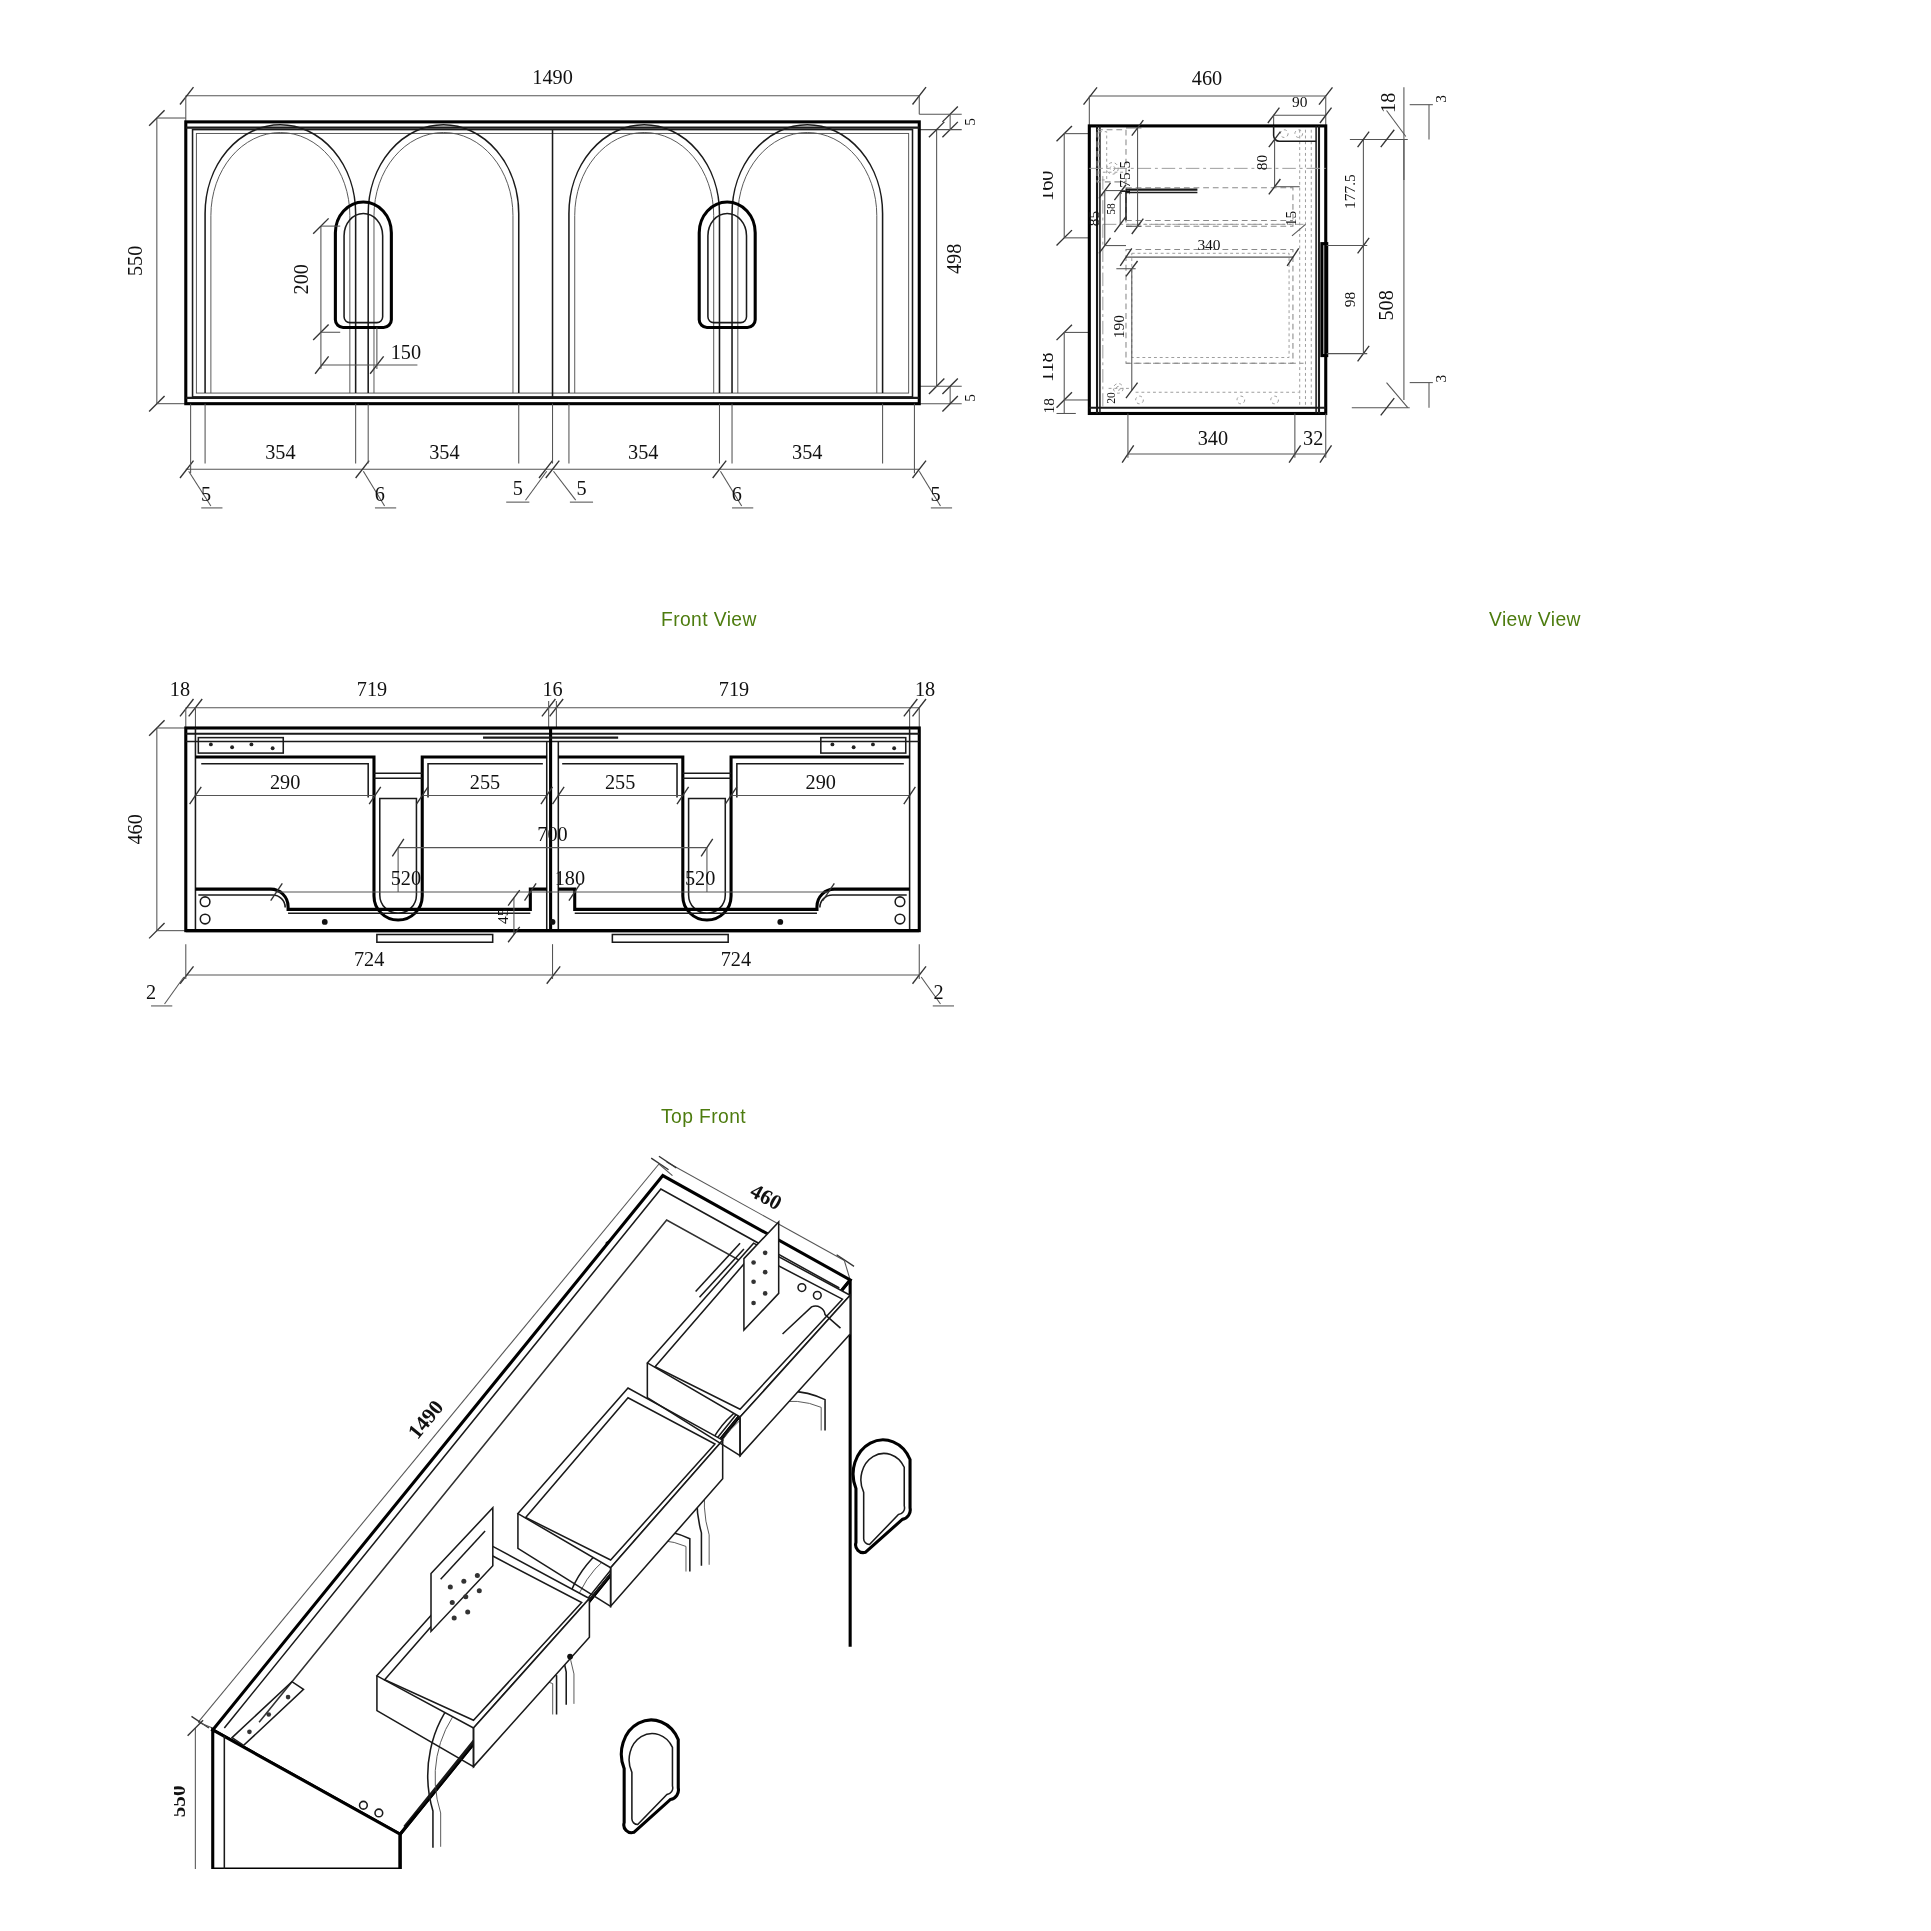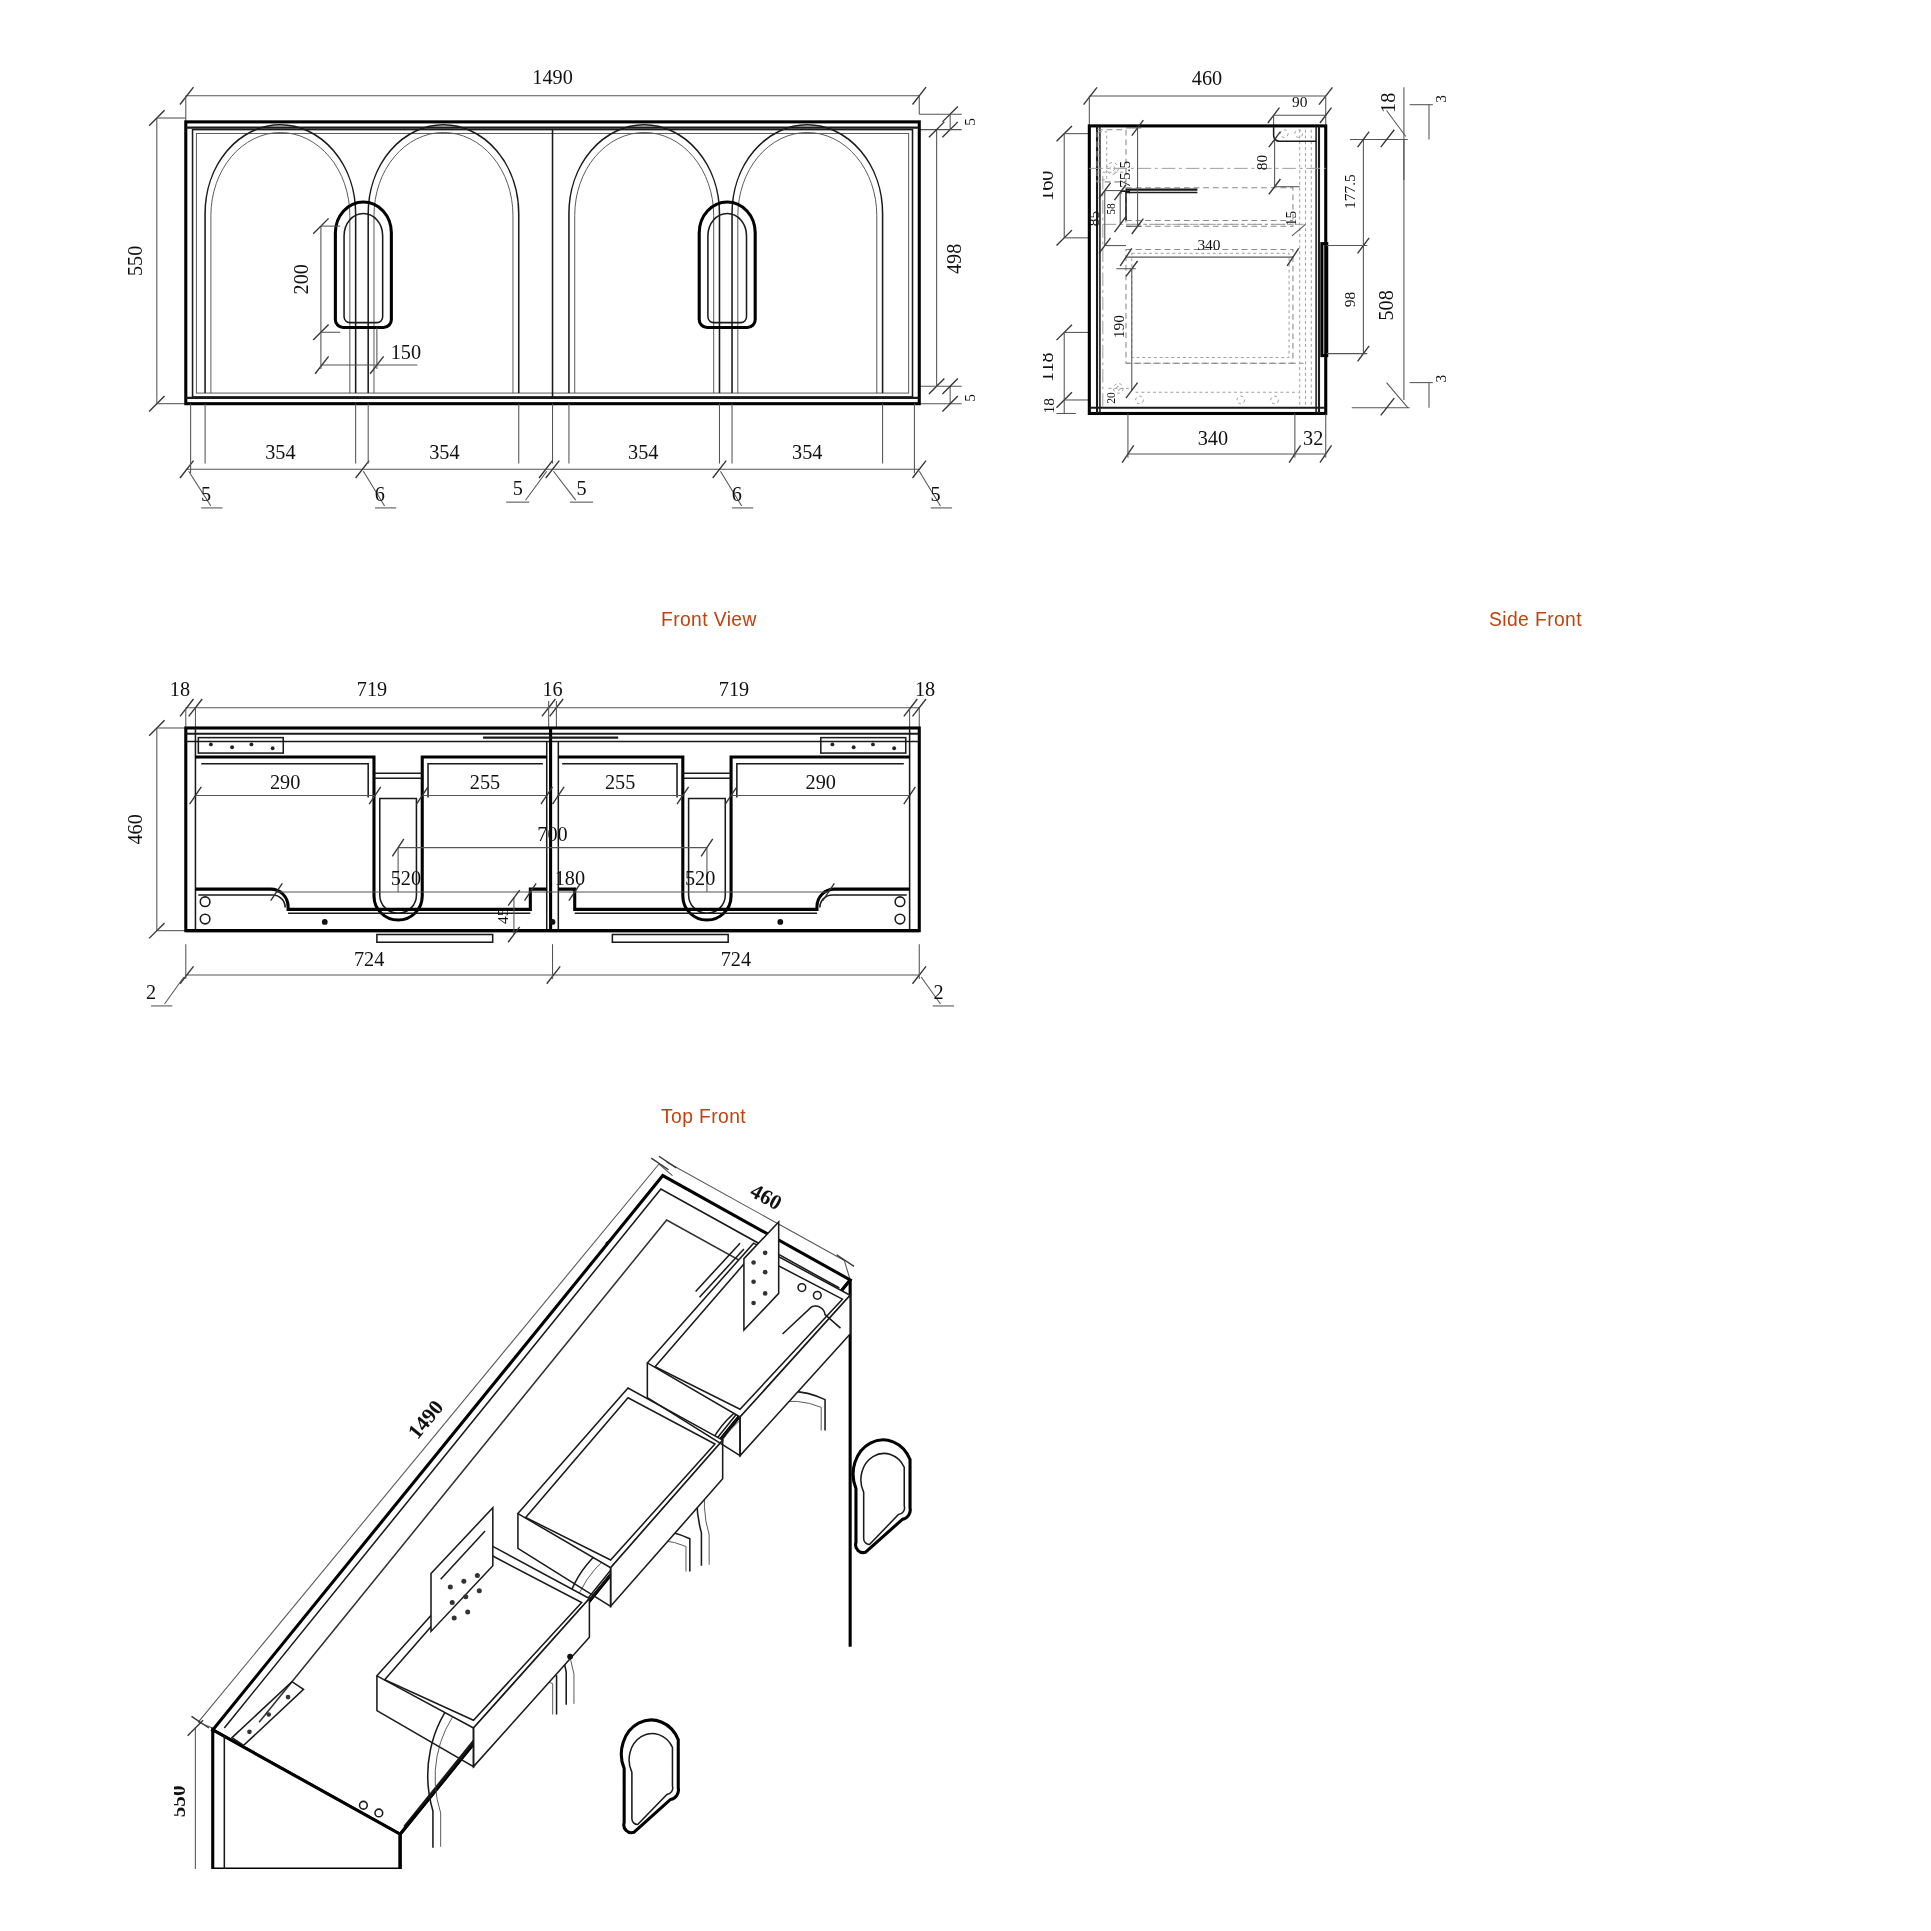--- a/index.html
+++ b/index.html
@@ -1,19 +1,19 @@
 <!DOCTYPE html>
 <html><head>
 <meta charset="utf-8">
 <style>
   html,body{margin:0;padding:0;background:#fff;}
   body{width:1931px;height:1931px;position:relative;font-family:"Liberation Sans",sans-serif;color:#1a1a1a;overflow:hidden;}
   .sheet{position:absolute;inset:0;margin-top:25px;}
   svg{display:block;}
-  .view-label{position:absolute;font-family:"Liberation Sans",sans-serif;font-size:19.3px;color:#c2410c;letter-spacing:0.4px;white-space:nowrap;}
+  .view-label{position:absolute;font-family:"Liberation Sans",sans-serif;font-size:19.3px;color:#4d7c0f;letter-spacing:0.4px;white-space:nowrap;}
   
   .ln{stroke:#1a1a1a;fill:none;stroke-width:1.6;}
   .ln-th{stroke:#000;fill:none;stroke-width:3.2;}
   .ln-md{stroke:#1a1a1a;fill:none;stroke-width:2.2;}
   .ln-lt{stroke:#555;fill:none;stroke-width:1;}
   .dim{stroke:#555;fill:none;stroke-width:1.1;}
   .dimx{stroke:#333;fill:none;stroke-width:1.4;}
   .dash{stroke:#8a8a8a;fill:none;stroke-width:1.1;stroke-dasharray:6 4;}
   .dashf{stroke:#9a9a9a;fill:none;stroke-width:1;stroke-dasharray:3 3;}
   .cen{stroke:#9a9a9a;fill:none;stroke-width:1;stroke-dasharray:14 4 3 4;}
@@ -353,21 +353,21 @@
       <line class="dimx" x1="82" y1="413" x2="94" y2="395"></line>
       <line class="dimx" x1="255" y1="413" x2="267" y2="395"></line>
       <line class="dimx" x1="287" y1="413" x2="299" y2="395"></line>
       <line class="dim" x1="88" y1="362" x2="88" y2="408"></line>
       <line class="dim" x1="261" y1="362" x2="261" y2="408"></line>
       <line class="dim" x1="293" y1="362" x2="293" y2="408"></line>
       <text class="d" x="176" y="390">340</text>
       <text class="d" x="280" y="390">32</text>
     </g>
   </svg>
-  <div class="view-label" style="left:1489px;top:584px;">Side Front</div>
+  <div class="view-label" style="left:1489px;top:584px;">View View</div>
 
   <svg width="1023" height="415" style="position:absolute;left:97px;top:647px;" viewBox="0 0 1060 430">
 
     <g>
       <line class="dim" x1="92" y1="37" x2="852" y2="37"></line>
       <line class="dimx" x1="86" y1="46" x2="100" y2="28"></line>
       <line class="dimx" x1="95" y1="46" x2="109" y2="28"></line>
       <line class="dimx" x1="461" y1="46" x2="475" y2="28"></line>
       <line class="dimx" x1="469" y1="46" x2="483" y2="28"></line>
       <line class="dimx" x1="836" y1="46" x2="850" y2="28"></line>

